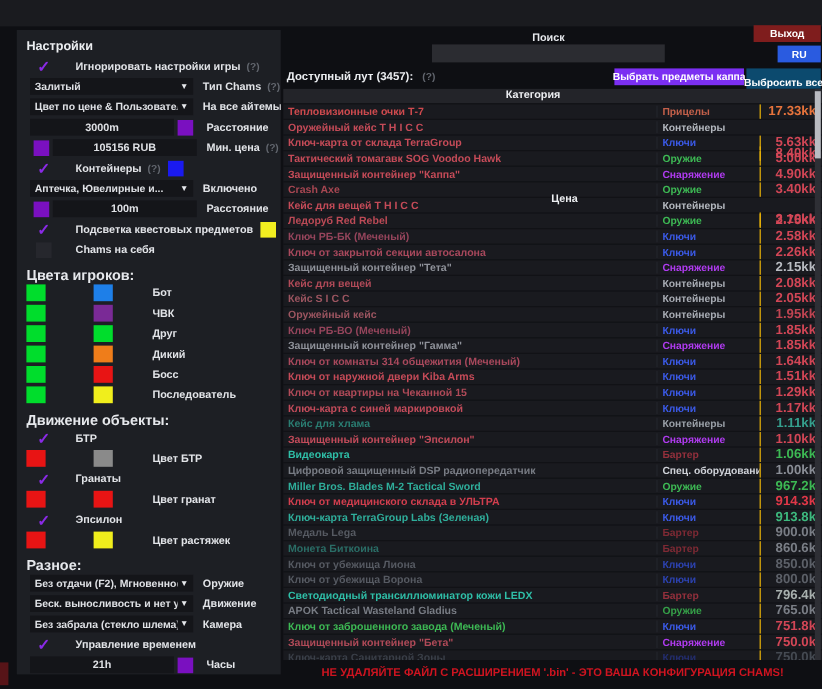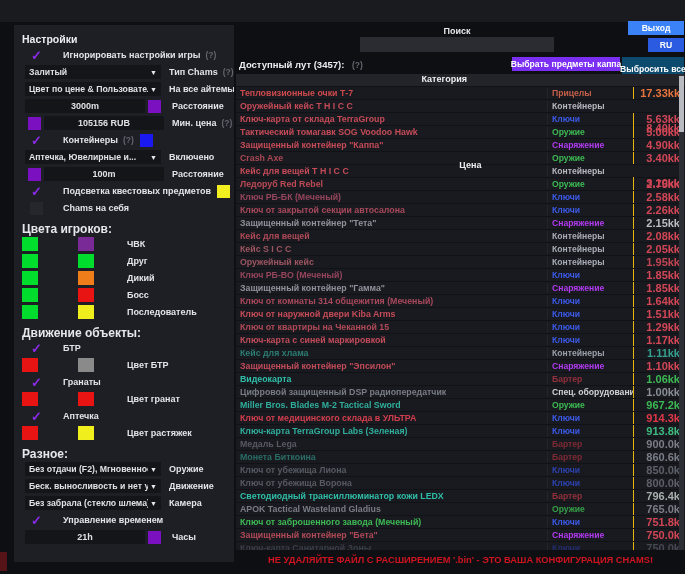--- a/index.html
+++ b/index.html
@@ -45,21 +45,21 @@
   .t-checkbox .sw { margin-left:6px; }
 
   
   .search-label { position:absolute; left:360px; top:26px; width:194px; text-align:center;
                   font-size:9px; color:#e6e8ec; }
   .search-input { position:absolute; left:360px; top:37px; width:194px; height:15px;
                   background:#2b2c31; border:0; outline:none; color:#e6e8ec;
                   font-family:"Liberation Sans",sans-serif; font-size:9px; padding:0 5px; }
   .btn { position:absolute; display:flex; align-items:center; justify-content:center;
          color:#ffffff; font-size:8.6px; white-space:nowrap; cursor:default; }
-  .btn-exit { left:628px; top:21px; width:56px; height:14px; background:#3b82f6; }
+  .btn-exit { left:628px; top:21px; width:56px; height:14px; background:#7f1d1d; }
   .btn-ru   { left:648px; top:38px; width:36px; height:14px; background:#2a5be0; }
   .btn-kappa{ left:512px; top:57px; width:108px; height:14px; background:#7b2ff2; }
   .btn-drop { left:622px; top:57px; width:62px; height:24px; background:#0c4a6e; }
   .loot-title { position:absolute; left:239px; top:59px; font-size:9.5px; color:#eceef1; }
   .loot-title .help { font-size:8.5px; }
 
   
   .table { position:absolute; left:236px; top:74px; width:449px; height:476px;
            background:#191a1f; overflow:hidden; }
   .thead { display:flex; height:12px; background:#232429; align-items:center;flex-direction:column; }
@@ -139,20 +139,25 @@
         <span class="lbl">Подсветка квестовых предметов</span>
         <span class="sw" style="background: rgb(242, 238, 32);"></span>
       </div>
       <div class="s-row t-checkbox">
         <span class="cb"></span>
         <span class="lbl">Chams на себя</span>
       </div>
       <div class="s-heading">Цвета игроков:</div>
       <div class="s-row t-colorpair">
         <span class="cp1" style="background: rgb(0, 221, 44);"></span>
+        <span class="cp2" style="background: rgb(30, 127, 232);"></span>
+        <span class="lbl">Бот</span>
+      </div>
+      <div class="s-row t-colorpair">
+        <span class="cp1" style="background: rgb(0, 221, 44);"></span>
         <span class="cp2" style="background: rgb(122, 42, 150);"></span>
         <span class="lbl">ЧВК</span>
       </div>
       <div class="s-row t-colorpair">
         <span class="cp1" style="background: rgb(0, 221, 44);"></span>
         <span class="cp2" style="background: rgb(0, 221, 44);"></span>
         <span class="lbl">Друг</span>
       </div>
       <div class="s-row t-colorpair">
         <span class="cp1" style="background: rgb(0, 221, 44);"></span>
@@ -183,21 +188,21 @@
         <span class="cb on">✓</span>
         <span class="lbl">Гранаты</span>
       </div>
       <div class="s-row t-colorpair">
         <span class="cp1" style="background: rgb(232, 20, 20);"></span>
         <span class="cp2" style="background: rgb(232, 20, 20);"></span>
         <span class="lbl">Цвет гранат</span>
       </div>
       <div class="s-row t-checkbox">
         <span class="cb on">✓</span>
-        <span class="lbl">Аптечка</span>
+        <span class="lbl">Эпсилон</span>
       </div>
       <div class="s-row t-colorpair">
         <span class="cp1" style="background: rgb(232, 20, 20);"></span>
         <span class="cp2" style="background: rgb(240, 238, 28);"></span>
         <span class="lbl">Цвет растяжек</span>
       </div>
       <div class="s-heading">Разное:</div>
       <div class="s-row t-dropdown">
         <div class="dd">
           <span class="dd-value">Без отдачи (F2), Мгновенное п</span>

